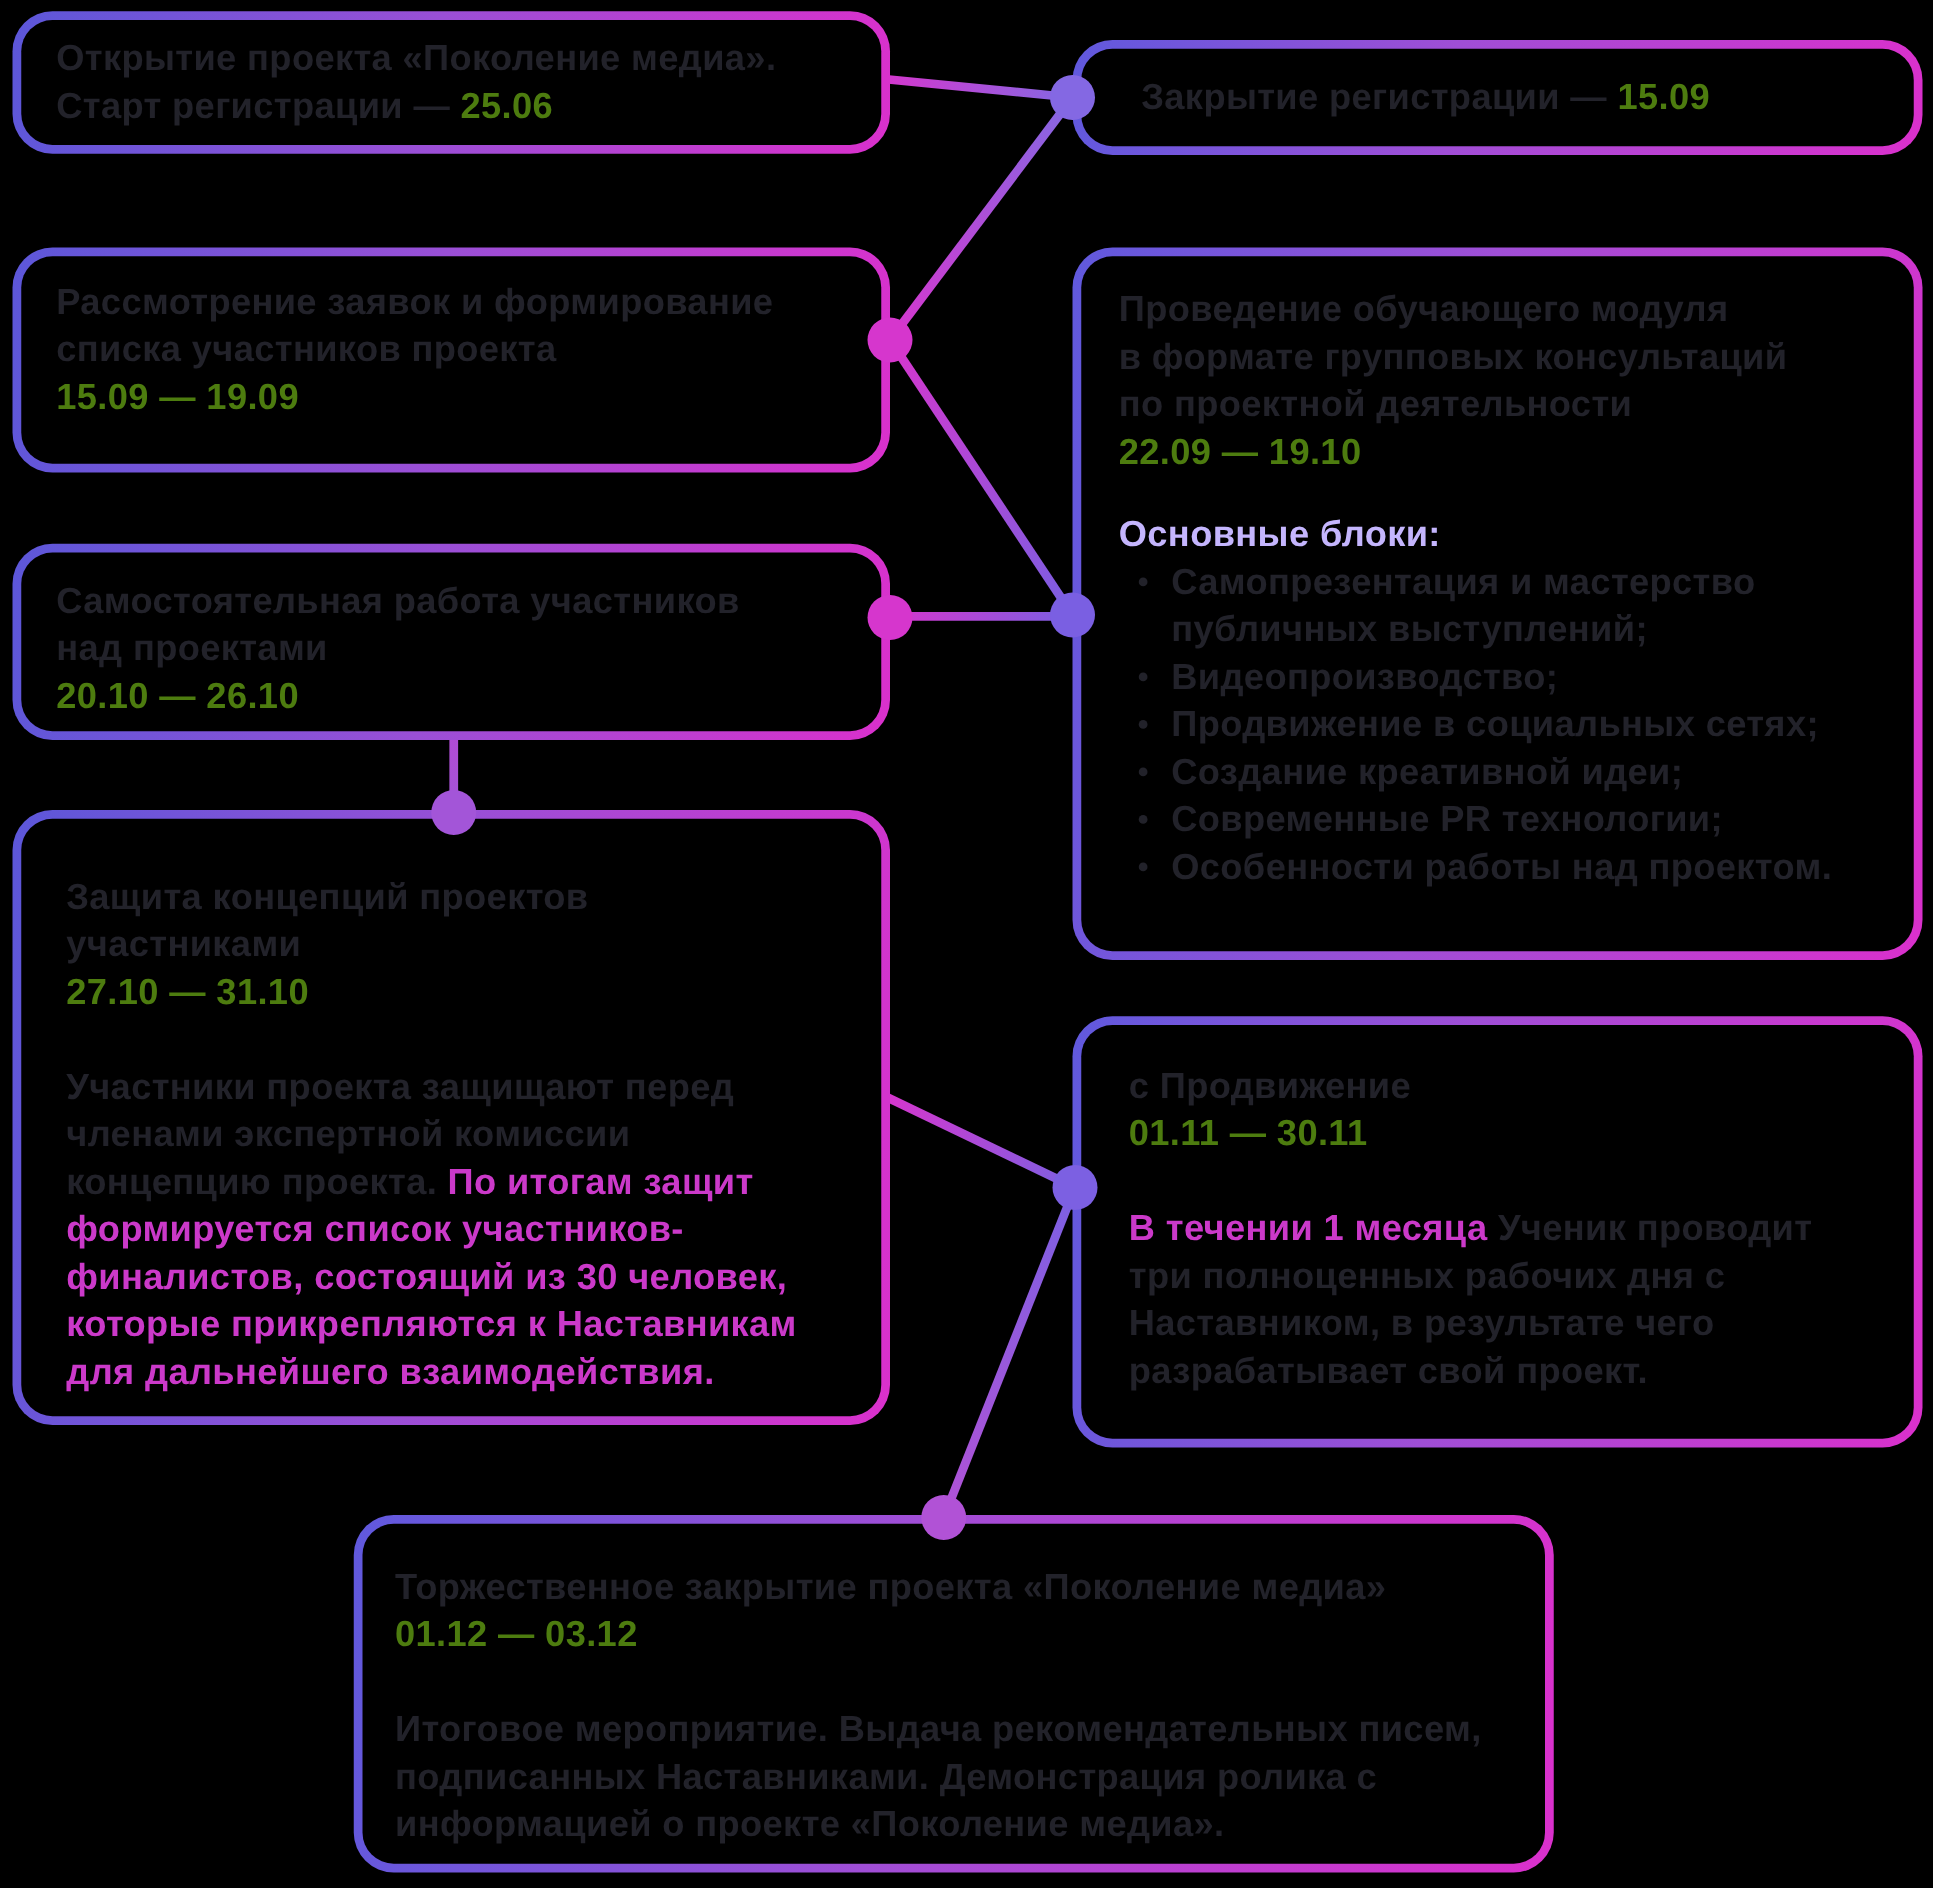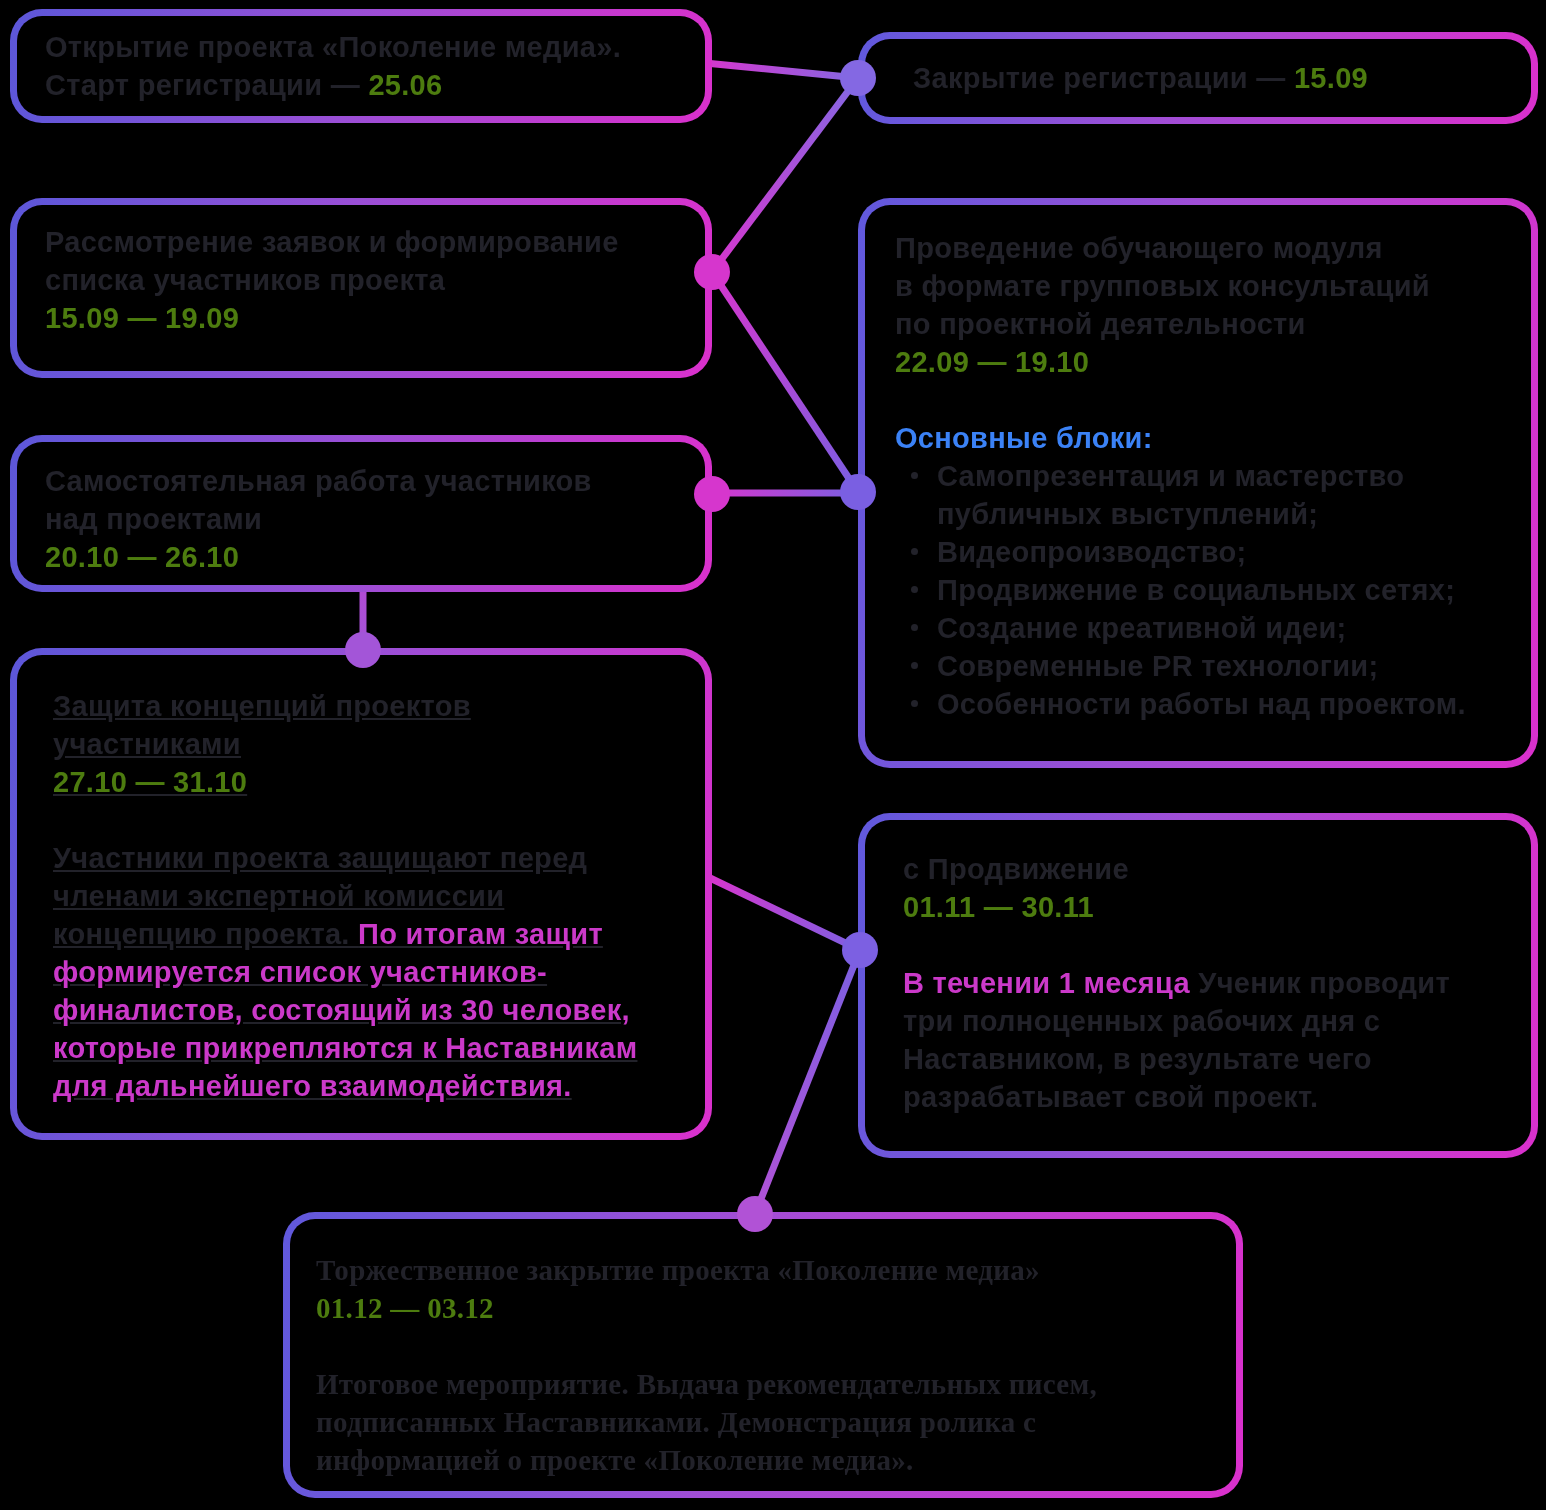--- a/index.html
+++ b/index.html
@@ -11,21 +11,21 @@
     color:#22222a;
   }
   svg.wires{position:absolute;left:0;top:0;z-index:0;}
   .card{position:absolute;z-index:1;border-radius:32px;padding:7px;box-sizing:border-box;}
   .grad-l{background:linear-gradient(98deg,#5c57d9 0%,#9a4fd6 48%,#da30cc 100%);}
   .grad-r{background:linear-gradient(98deg,#6059dd 0%,#a04ed6 45%,#da30cc 100%);}
   .card-inner{background:#000;border-radius:25px;width:100%;height:100%;box-sizing:border-box;}
   .vcenter{display:flex;flex-direction:column;justify-content:center;}
   .date{color:#4d7c0f;}
   .hl{color:#cb39c9;}
-  .blocks-title{margin-top:38px;color:#3b82f6;}
+  .blocks-title{margin-top:28px;color:#c4b5fd;}
   .para{margin-top:38px;}
   ul.blocks{margin:0;padding:0 0 0 42px;list-style:none;}
   ul.blocks li{position:relative;}
   ul.blocks li::before{
     content:'';position:absolute;left:-26px;top:15px;width:7px;height:7px;
     border-radius:50%;background:#22222a;
   }
   .node{position:absolute;z-index:3;width:36px;height:36px;border-radius:50%;
     transform:translate(-50%,-50%);}
 </style>
@@ -115,38 +115,38 @@
 
   <div class="card grad-l" style="left:10px;top:435px;width:702px;height:157px;">
     <div class="card-inner" style="padding:20px 28px;">
       <div>Самостоятельная работа участников</div>
       <div>над проектами</div>
       <div class="date">20.10 — 26.10</div>
     </div>
   </div>
 
   <div class="card grad-l" style="left:10px;top:648px;width:702px;height:492px;">
-    <div class="card-inner" style="padding:32px 36px;text-decoration:underline;">
+    <div class="card-inner" style="padding:44px 36px;">
       <div>Защита концепций проектов</div>
       <div>участниками</div>
       <div class="date">27.10 — 31.10</div>
       <div class="para"><span>Участники проекта защищают перед членами экспертной комиссии концепцию проекта. </span><span class="hl">По итогам защит формируется список участников-финалистов, состоящий из 30 человек, которые прикрепляются к Наставникам для дальнейшего взаимодействия.</span></div>
     </div>
   </div>
 
   <div class="card grad-r" style="left:858px;top:813px;width:680px;height:345px;">
     <div class="card-inner" style="padding:30px 38px;">
       <div>с Продвижение</div>
       <div class="date">01.11 — 30.11</div>
       <div class="para"><span class="hl">В течении 1 месяца </span><span>Ученик проводит три полноценных рабочих дня с Наставником, в результате чего разрабатывает свой проект.</span></div>
     </div>
   </div>
 
   <div class="card grad-r" style="left:283px;top:1212px;width:960px;height:286px;">
-    <div class="card-inner" style="padding:32px 26px;font-family:Liberation Serif, serif;">
+    <div class="card-inner" style="padding:32px 26px;">
       <div>Торжественное закрытие проекта «Поколение медиа»</div>
       <div class="date">01.12 — 03.12</div>
       <div class="para">Итоговое мероприятие. Выдача рекомендательных писем, подписанных Наставниками. Демонстрация ролика с информацией о проекте «Поколение медиа».</div>
     </div>
   </div>
 
   <div class="node" style="left:858px;top:78px;background:#8468e3;"></div>
   <div class="node" style="left:712px;top:272px;background:#d636cd;"></div>
   <div class="node" style="left:858px;top:492px;background:#7a5fe2;"></div>
   <div class="node" style="left:712px;top:494px;background:#d636cd;"></div>

